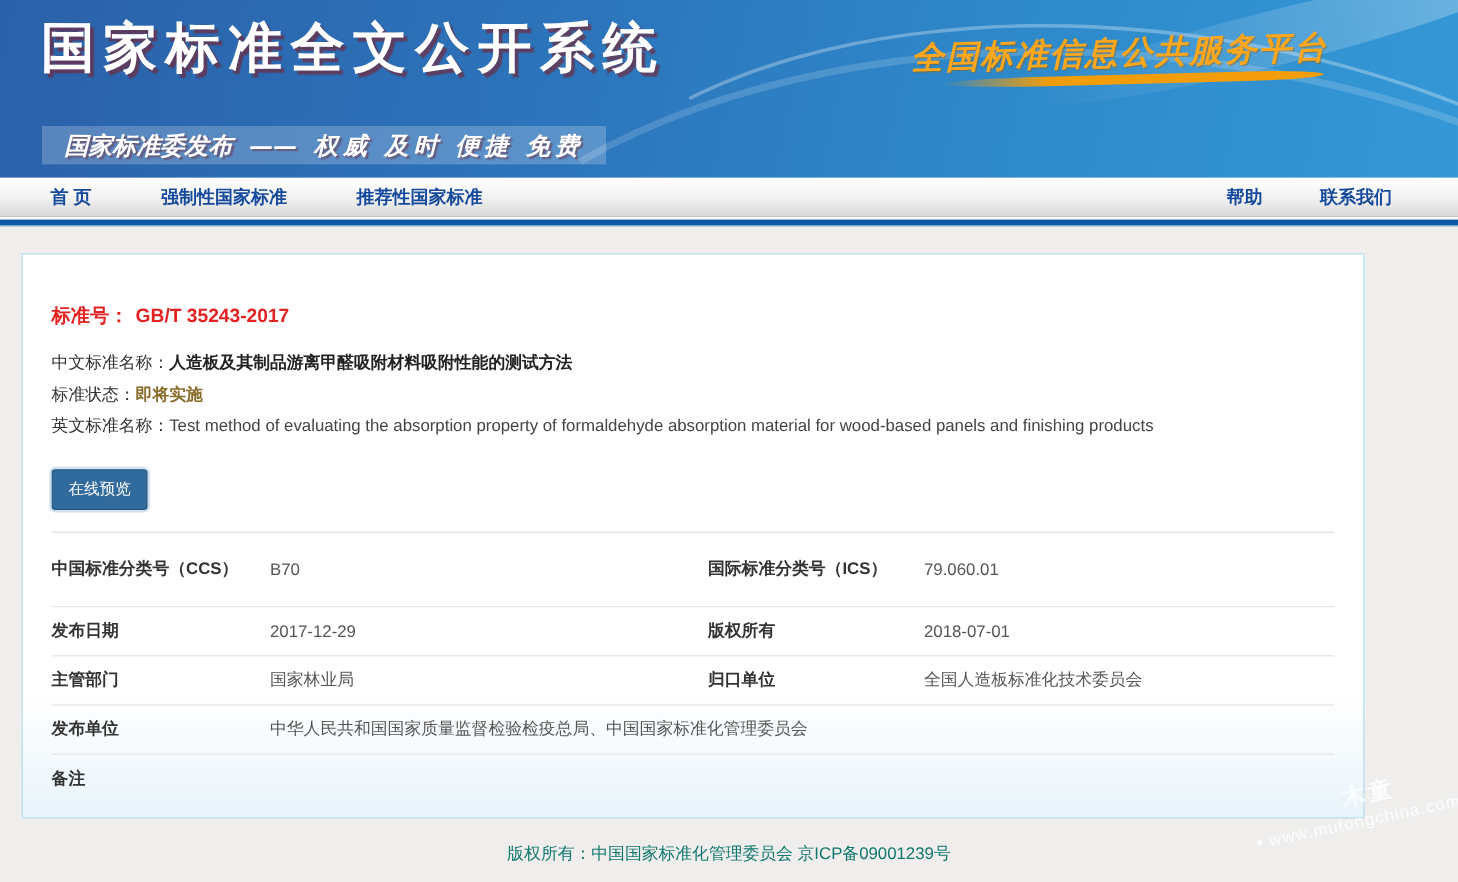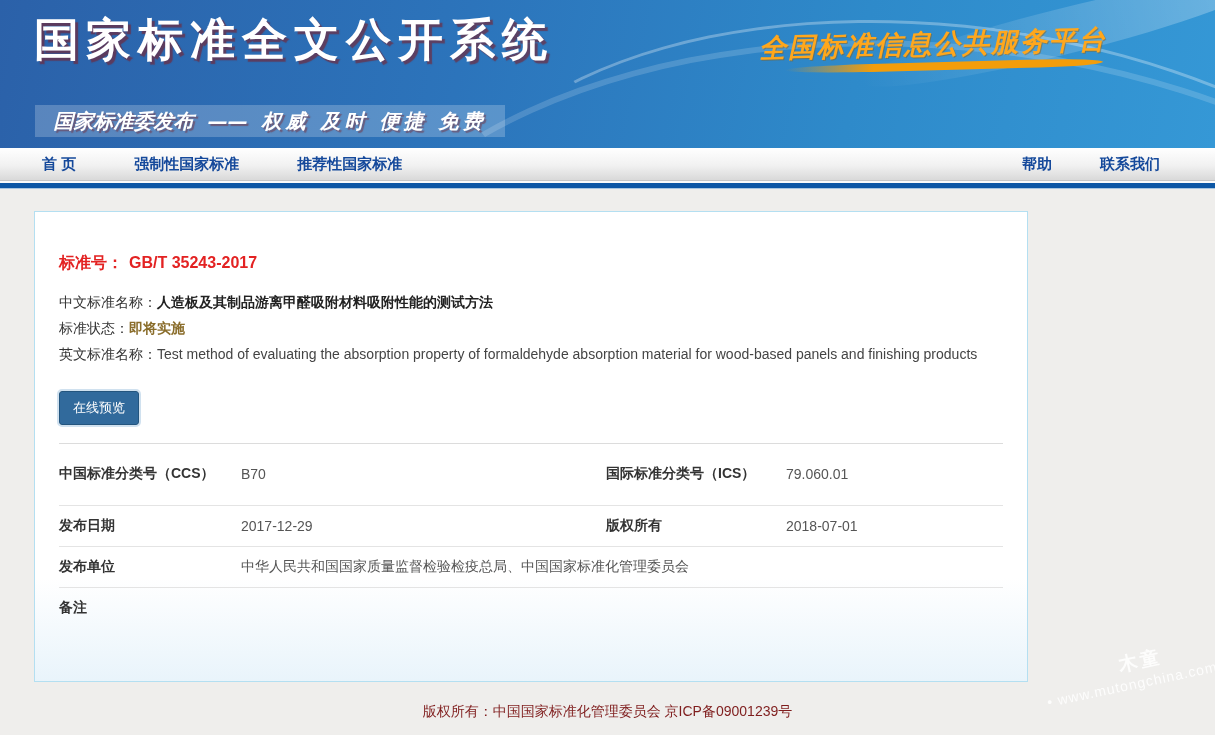--- a/index.html
+++ b/index.html
@@ -72,21 +72,21 @@
   }
   .nav-left { display:flex; gap:58px; margin-left:42px; }
   .nav-right { display:flex; gap:48px; margin-left:auto; margin-right:55px; }
   .nav-item { color:#15499b; cursor:pointer; white-space:nowrap; }
   .nav-sep-white { height:2px; background:#fbfbfb; }
   .nav-sep-blue { height:5px; background:#0d57a5; }
   .nav-sep-light { height:1px; background:#a9c6e0; }
 
   
   .card {
-    position:absolute; left:34px; top:211px; width:994px; height:471px;
+    position:absolute; left:18px; top:211px; width:1119px; height:471px;
     background:linear-gradient(#ffffff 78%, #e9f4fb 100%);
     border:1px solid #b4dff1;
     padding:0 24px;
   }
   .std-number { margin-top:41px; font-size:16px; font-weight:bold; color:#e32222; }
   .std-number .num { margin-left:6px; }
   .meta { margin-top:15px; font-size:14px; line-height:26px; color:#333; }
   .meta .row { white-space:nowrap; }
   .meta .label { color:#333; }
   .meta .val-bold { font-weight:bold; color:#222; }
@@ -116,21 +116,21 @@
     position:absolute; left:1042px; top:648px; width:200px; z-index:5;
     transform:rotate(-12deg); color:rgba(255,255,255,0.85);
     text-align:center; pointer-events:none;
   }
   .watermark .wm-name { font-size:19px; font-weight:bold; letter-spacing:3px; }
   .watermark .wm-url { font-size:14px; letter-spacing:1px; white-space:nowrap; }
 
   
   .footer {
     position:absolute; top:703px; left:0; width:100%;
-    text-align:center; font-size:14px; color:#7f1d1d;
+    text-align:center; font-size:14px; color:#0f766e;
   }
 </style>
 </head>
 <body>
 
 <div class="header">
   <div class="arc2"></div>
   <div class="arc1"></div>
   <div class="streak"></div>
   <div class="site-title">国家标准全文公开系统</div>
@@ -188,20 +188,26 @@
       <td class="lbl2">国际标准分类号（ICS）</td>
       <td class="val2">79.060.01</td>
     </tr>
     <tr>
       <td class="lbl">发布日期</td>
       <td class="val">2017-12-29</td>
       <td class="lbl2">版权所有</td>
       <td class="val2">2018-07-01</td>
     </tr>
     <tr>
+      <td class="lbl">主管部门</td>
+      <td class="val">国家林业局</td>
+      <td class="lbl2">归口单位</td>
+      <td class="val2">全国人造板标准化技术委员会</td>
+    </tr>
+    <tr>
       <td class="lbl">发布单位</td>
       <td class="val" colspan="3">中华人民共和国国家质量监督检验检疫总局、中国国家标准化管理委员会</td>
     </tr>
     <tr class="last">
       <td class="lbl">备注</td>
       <td class="val" colspan="3"></td>
     </tr>
   </tbody>
     </table>
 </div>

